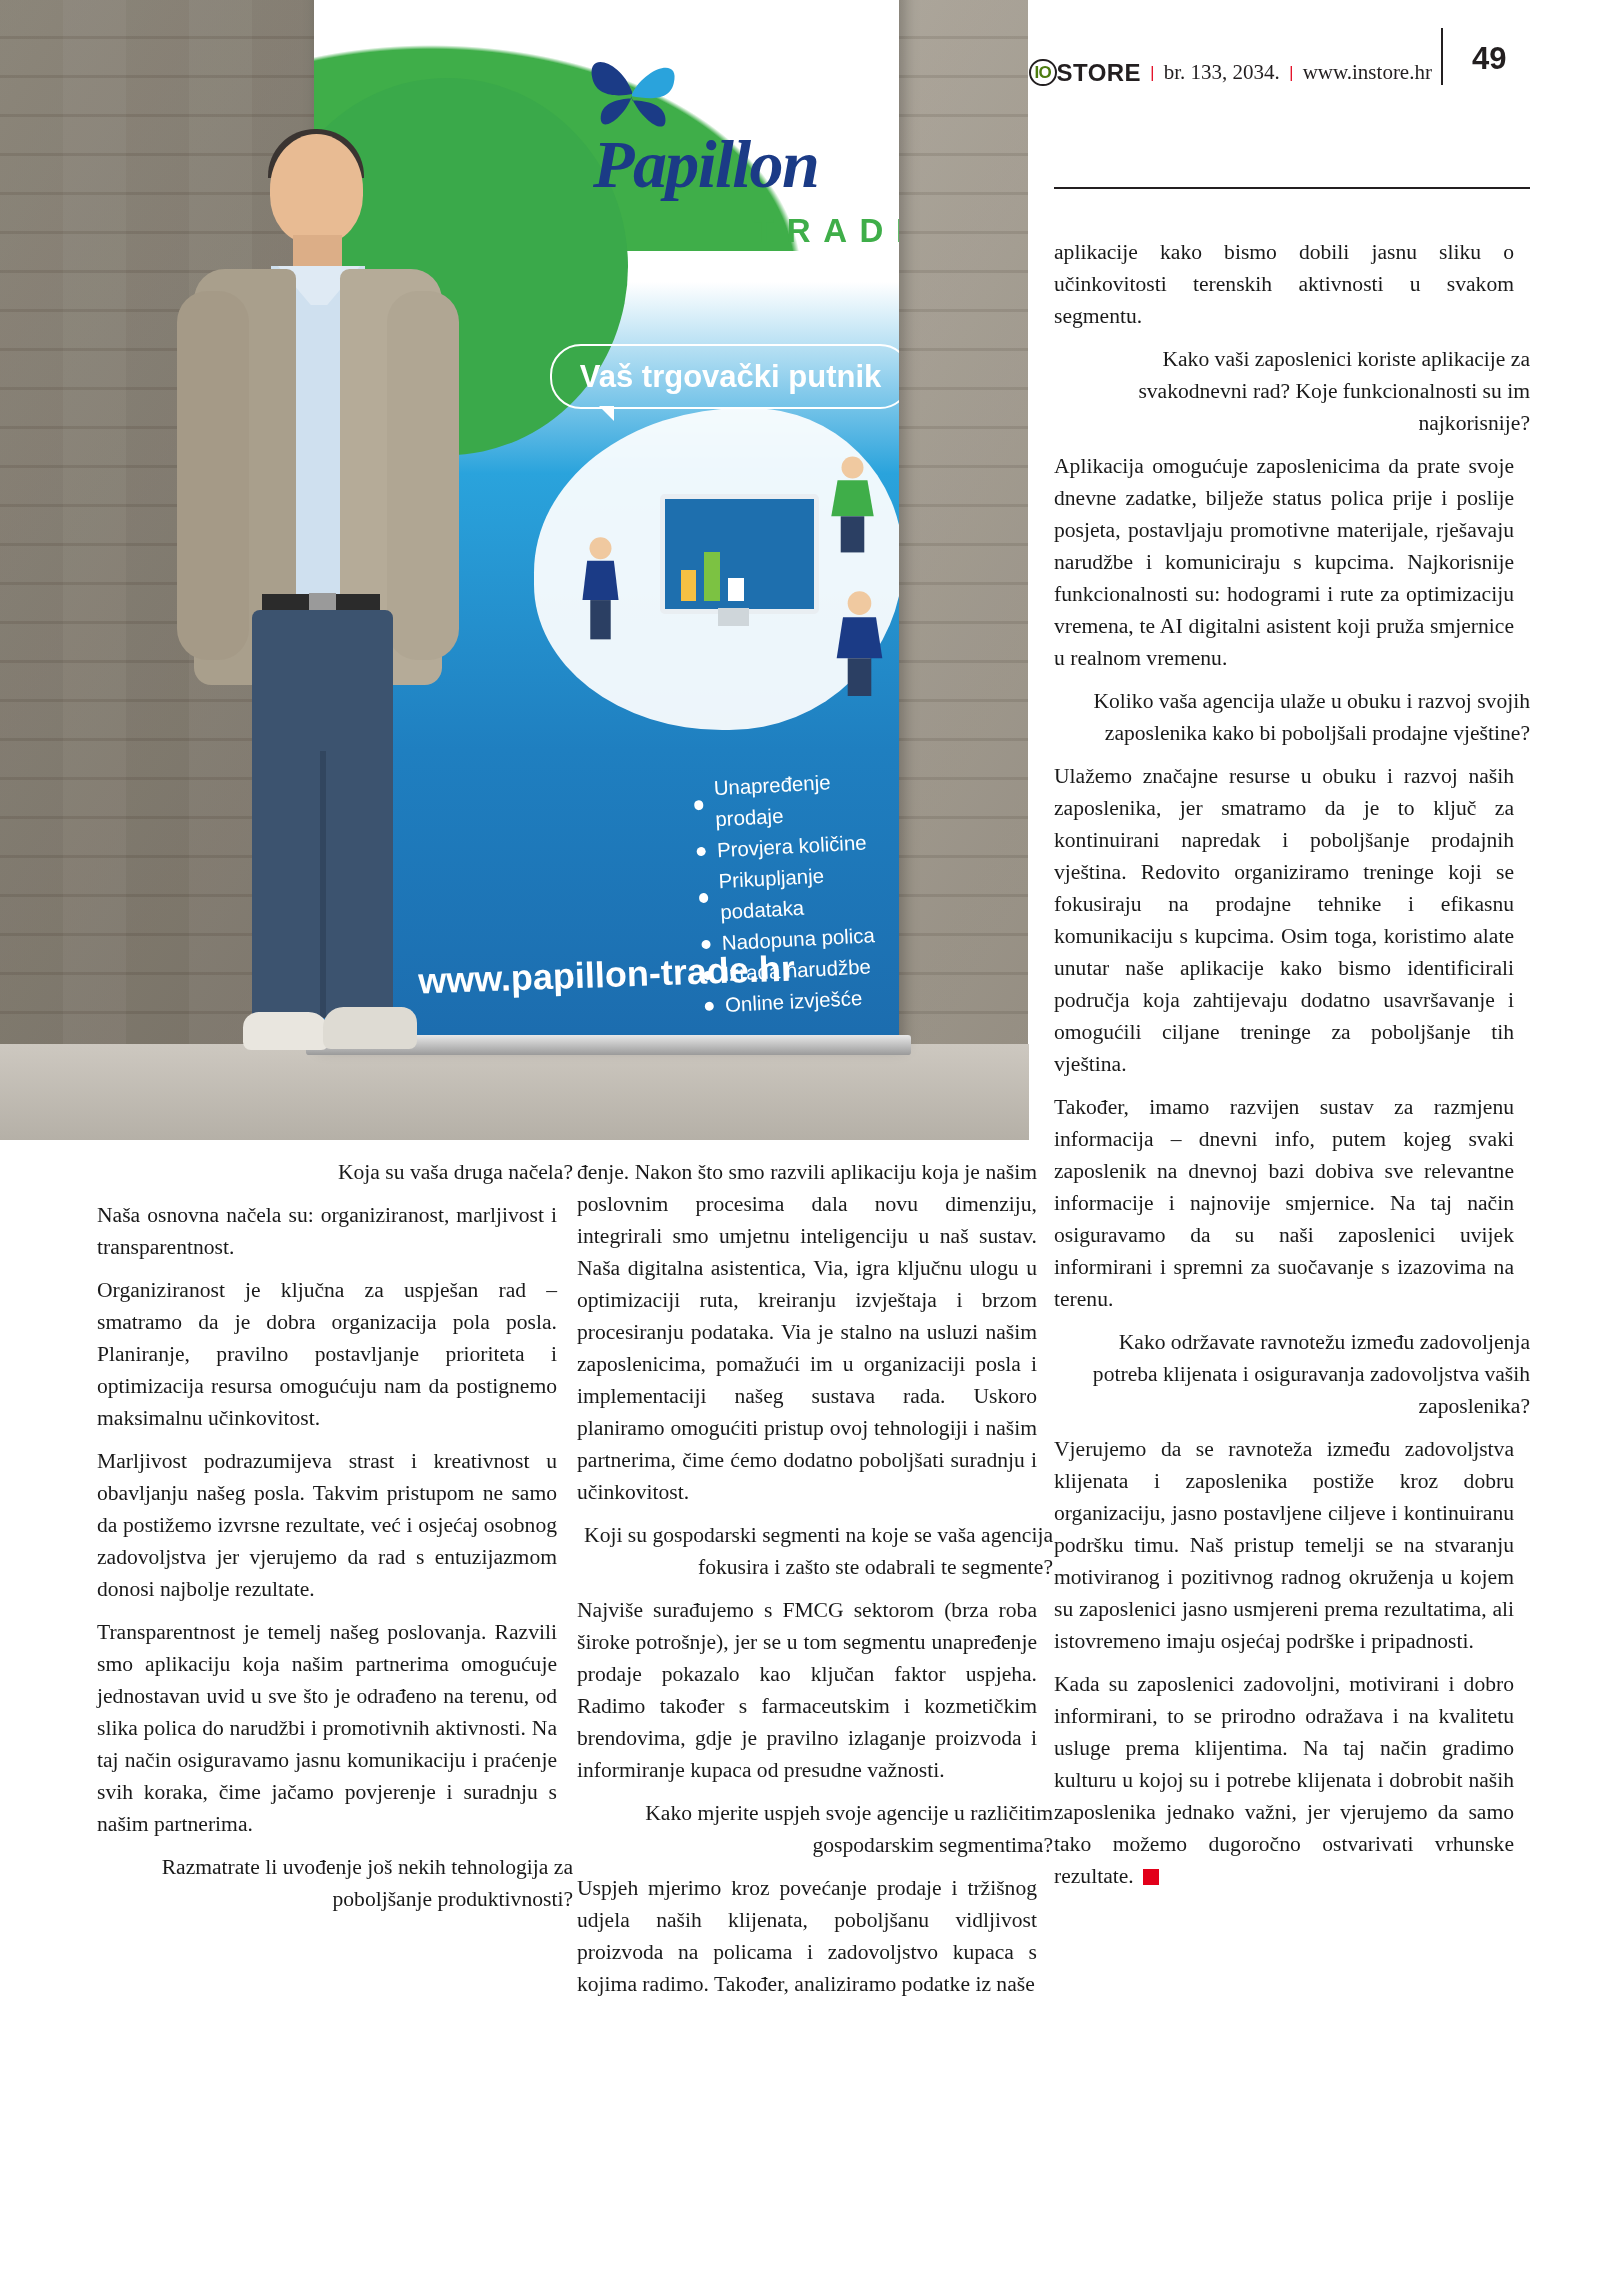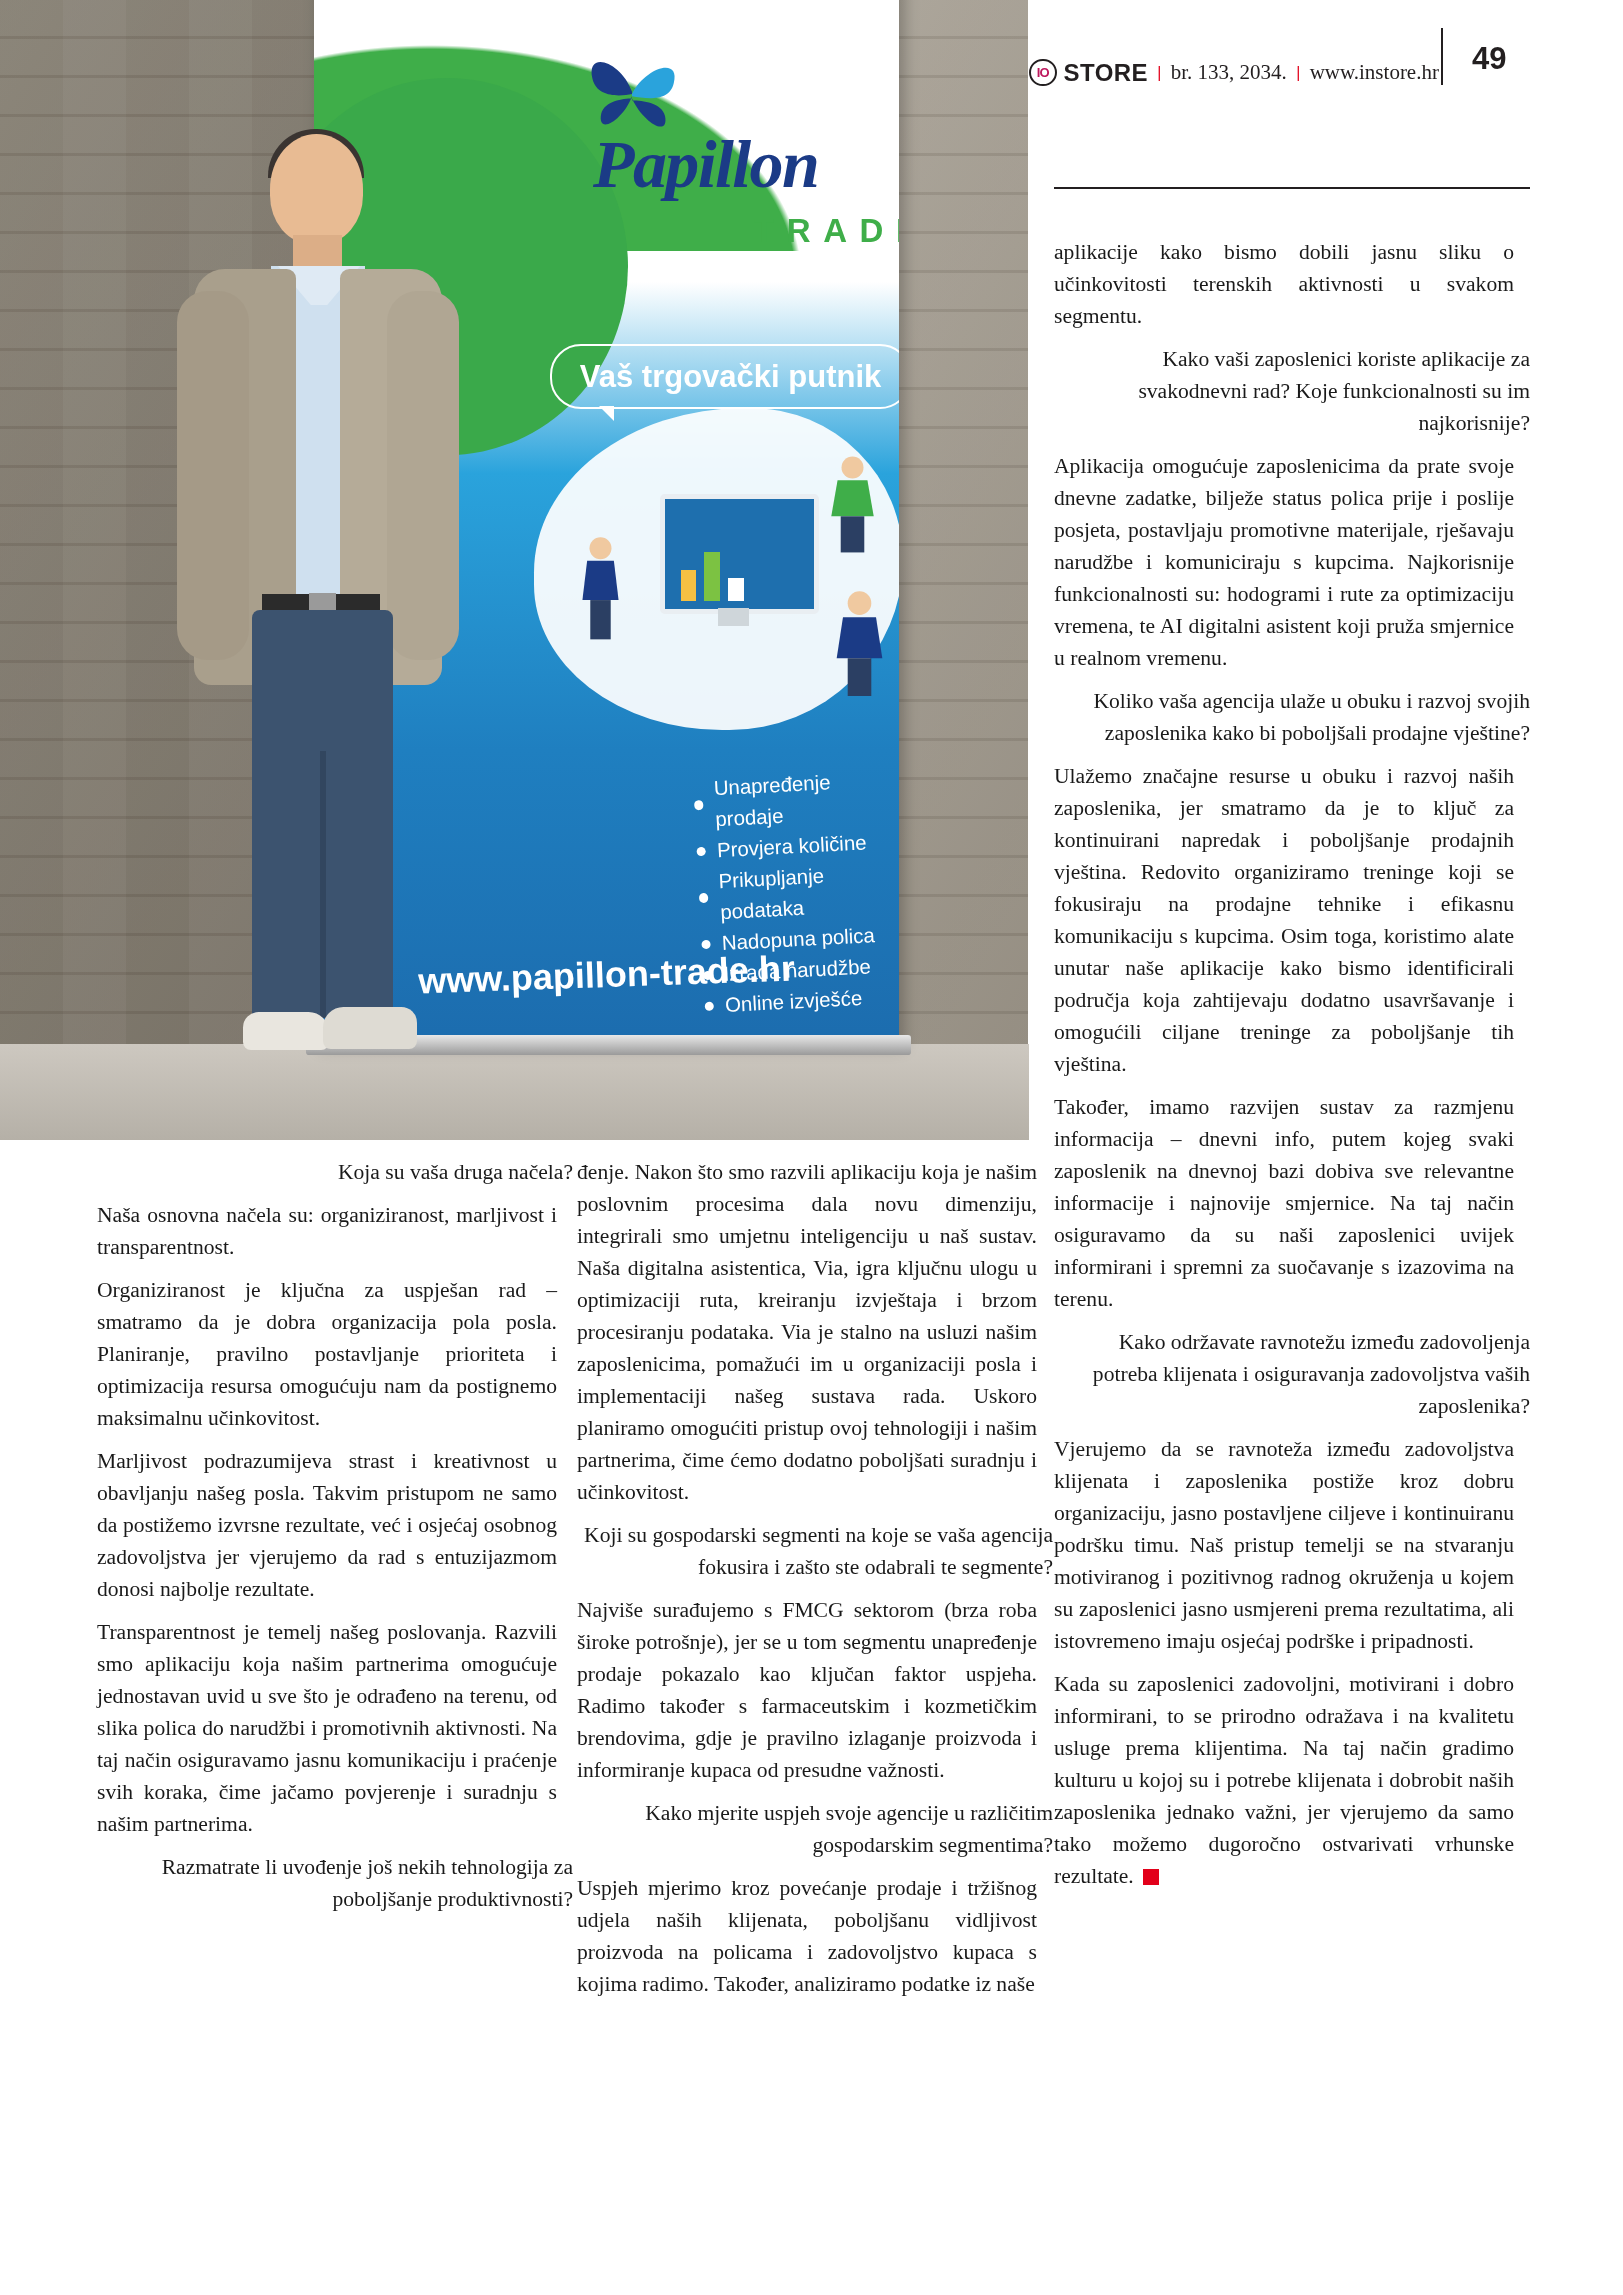--- a/index.html
+++ b/index.html
@@ -18,23 +18,22 @@
     position:absolute;
     left: 1029px; top: 49px;
     width: 550px; height: 47px;
     display:flex; align-items:center;
   }
   .hdr-logo-mark {
     width:23.6px; height:23.6px; border-radius:50%;
     border:2.4px solid #231f20;
     display:flex; align-items:center; justify-content:center;
     font-family:"Liberation Sans", sans-serif;
-    font-size:13px; font-weight:bold; color:#be185d;
+    font-size:17px; font-weight:bold; color:#4d7c0f;
     letter-spacing:-0.8px;
-    margin-right:7px;
   }
   .hdr-store {
     font-family:"Liberation Sans", sans-serif;
     font-weight:bold; font-size:24px; color:#231f20;
     letter-spacing:0.4px;
   }
   .hdr-sep {
     color:#e2001a; font-size:15.7px; margin:0 9.4px;
     font-family:"Liberation Sans", sans-serif;
     line-height:1;

